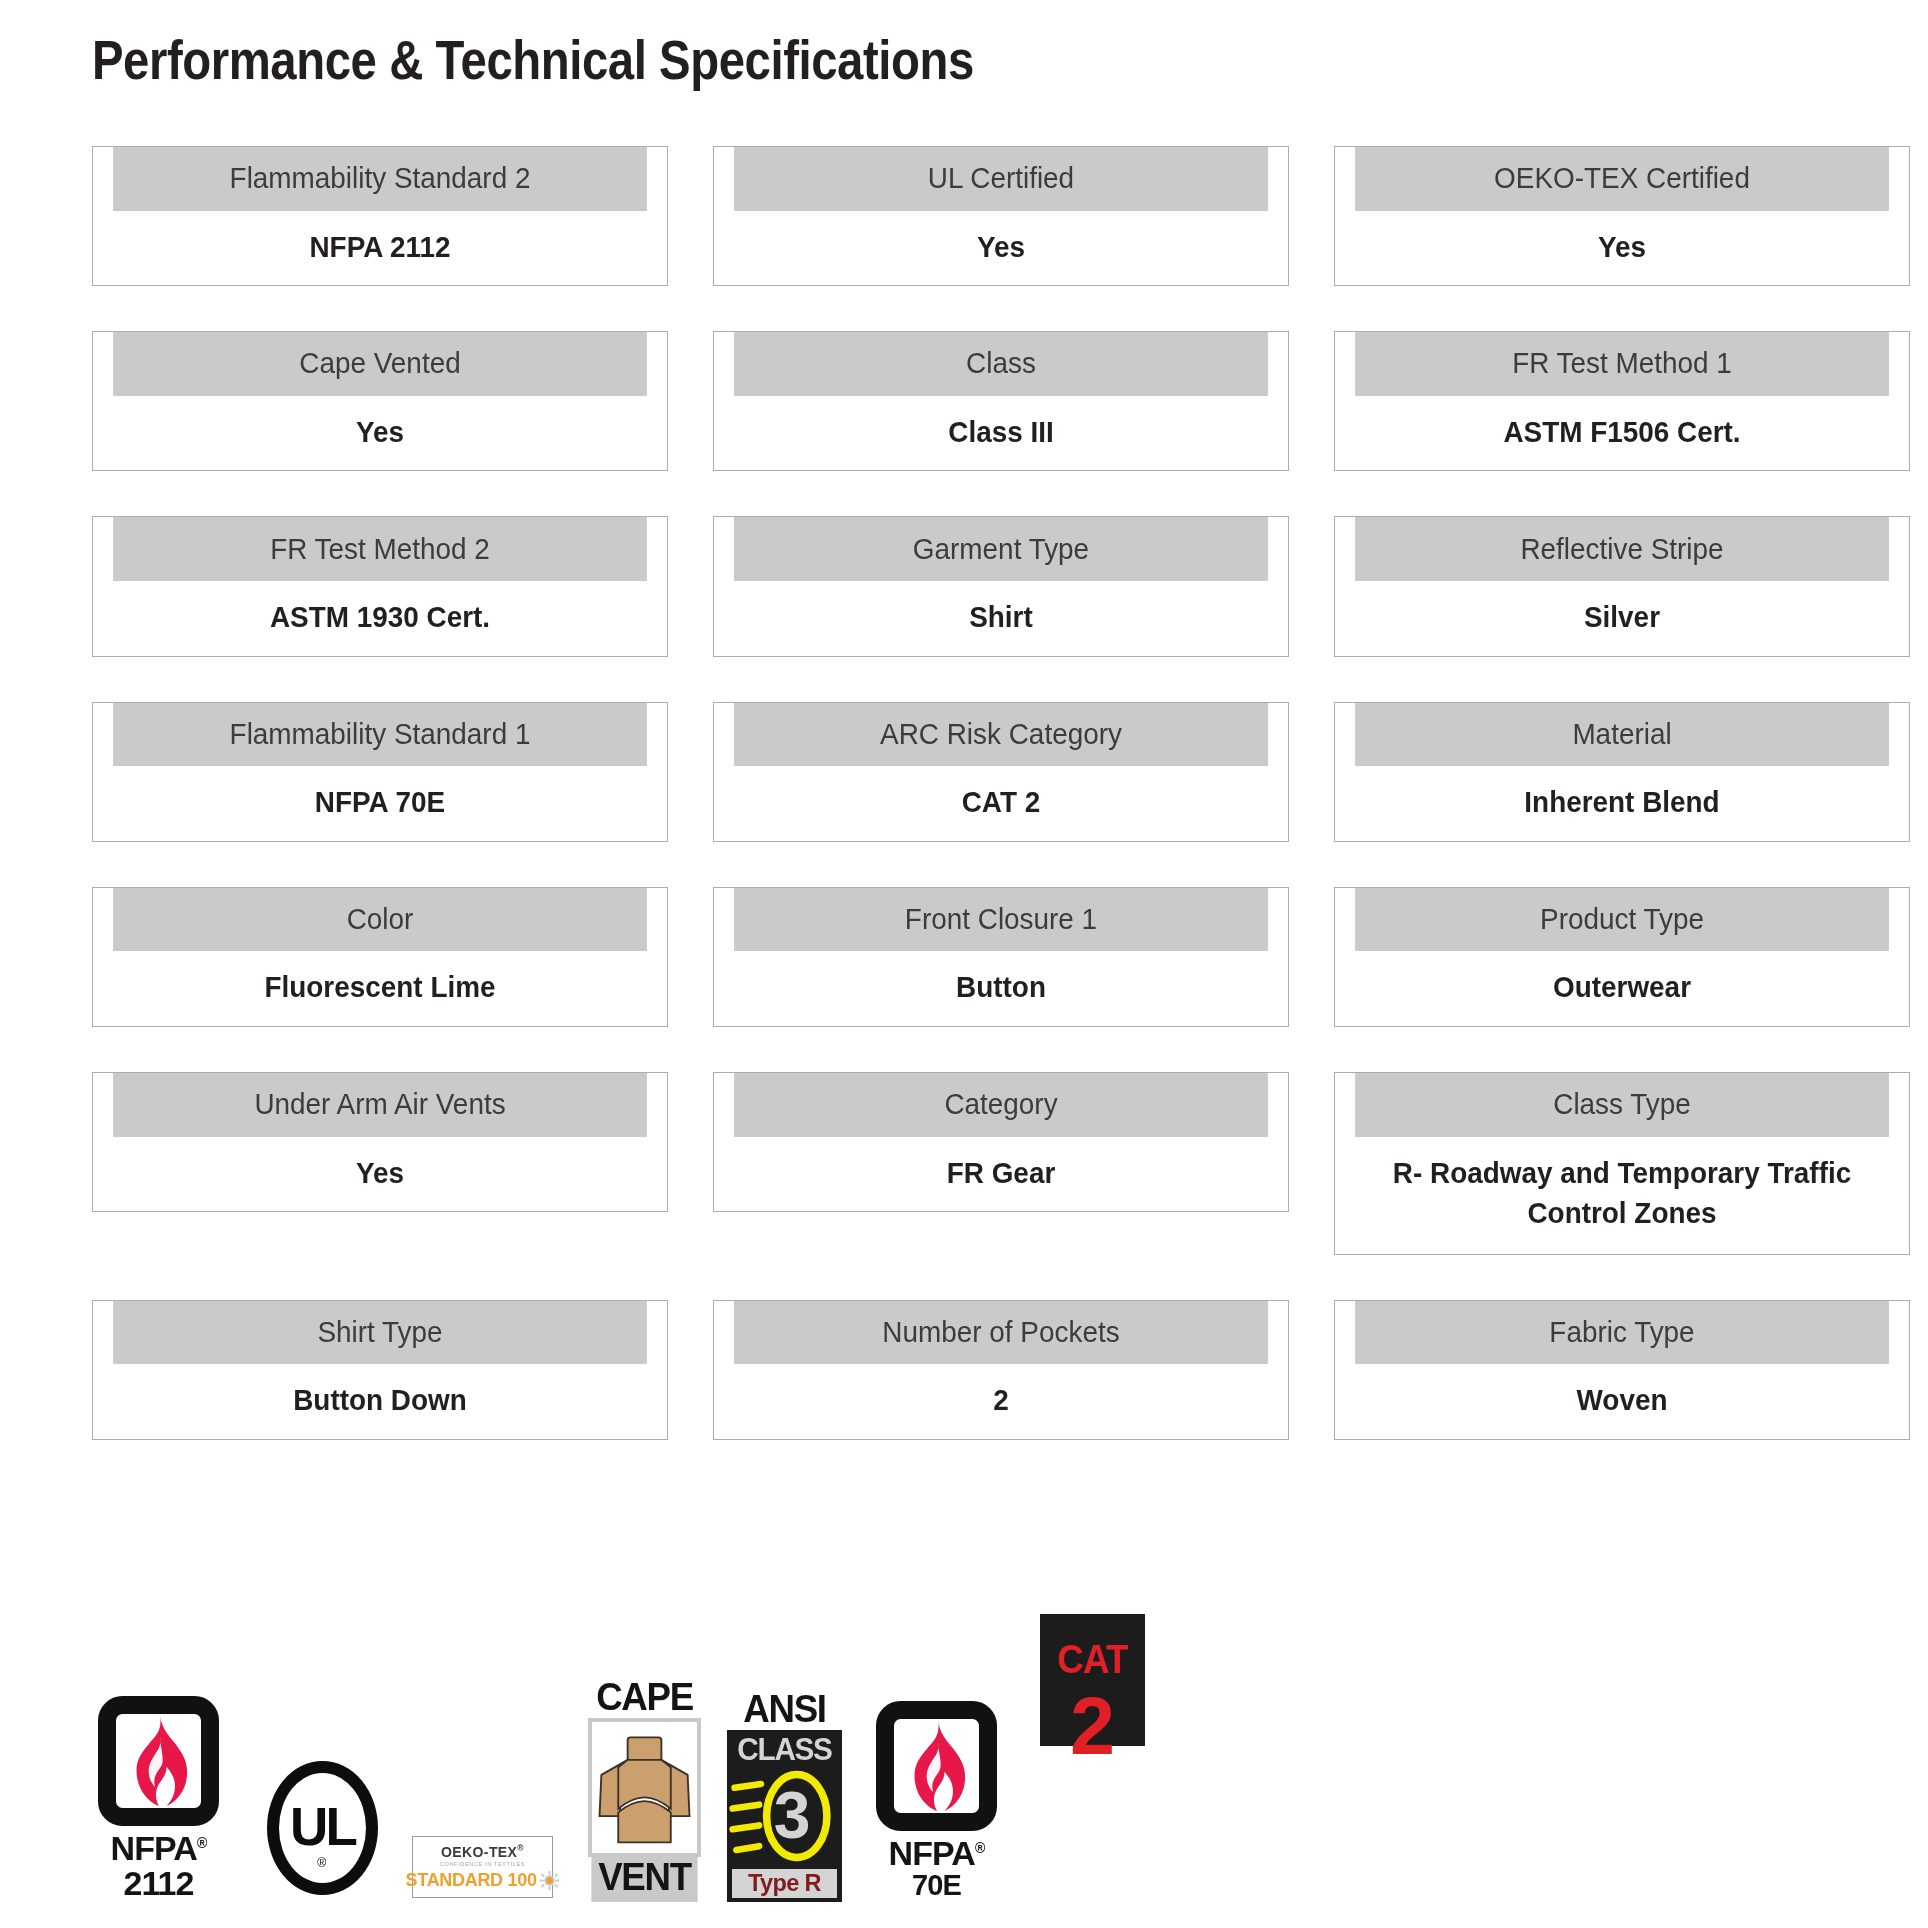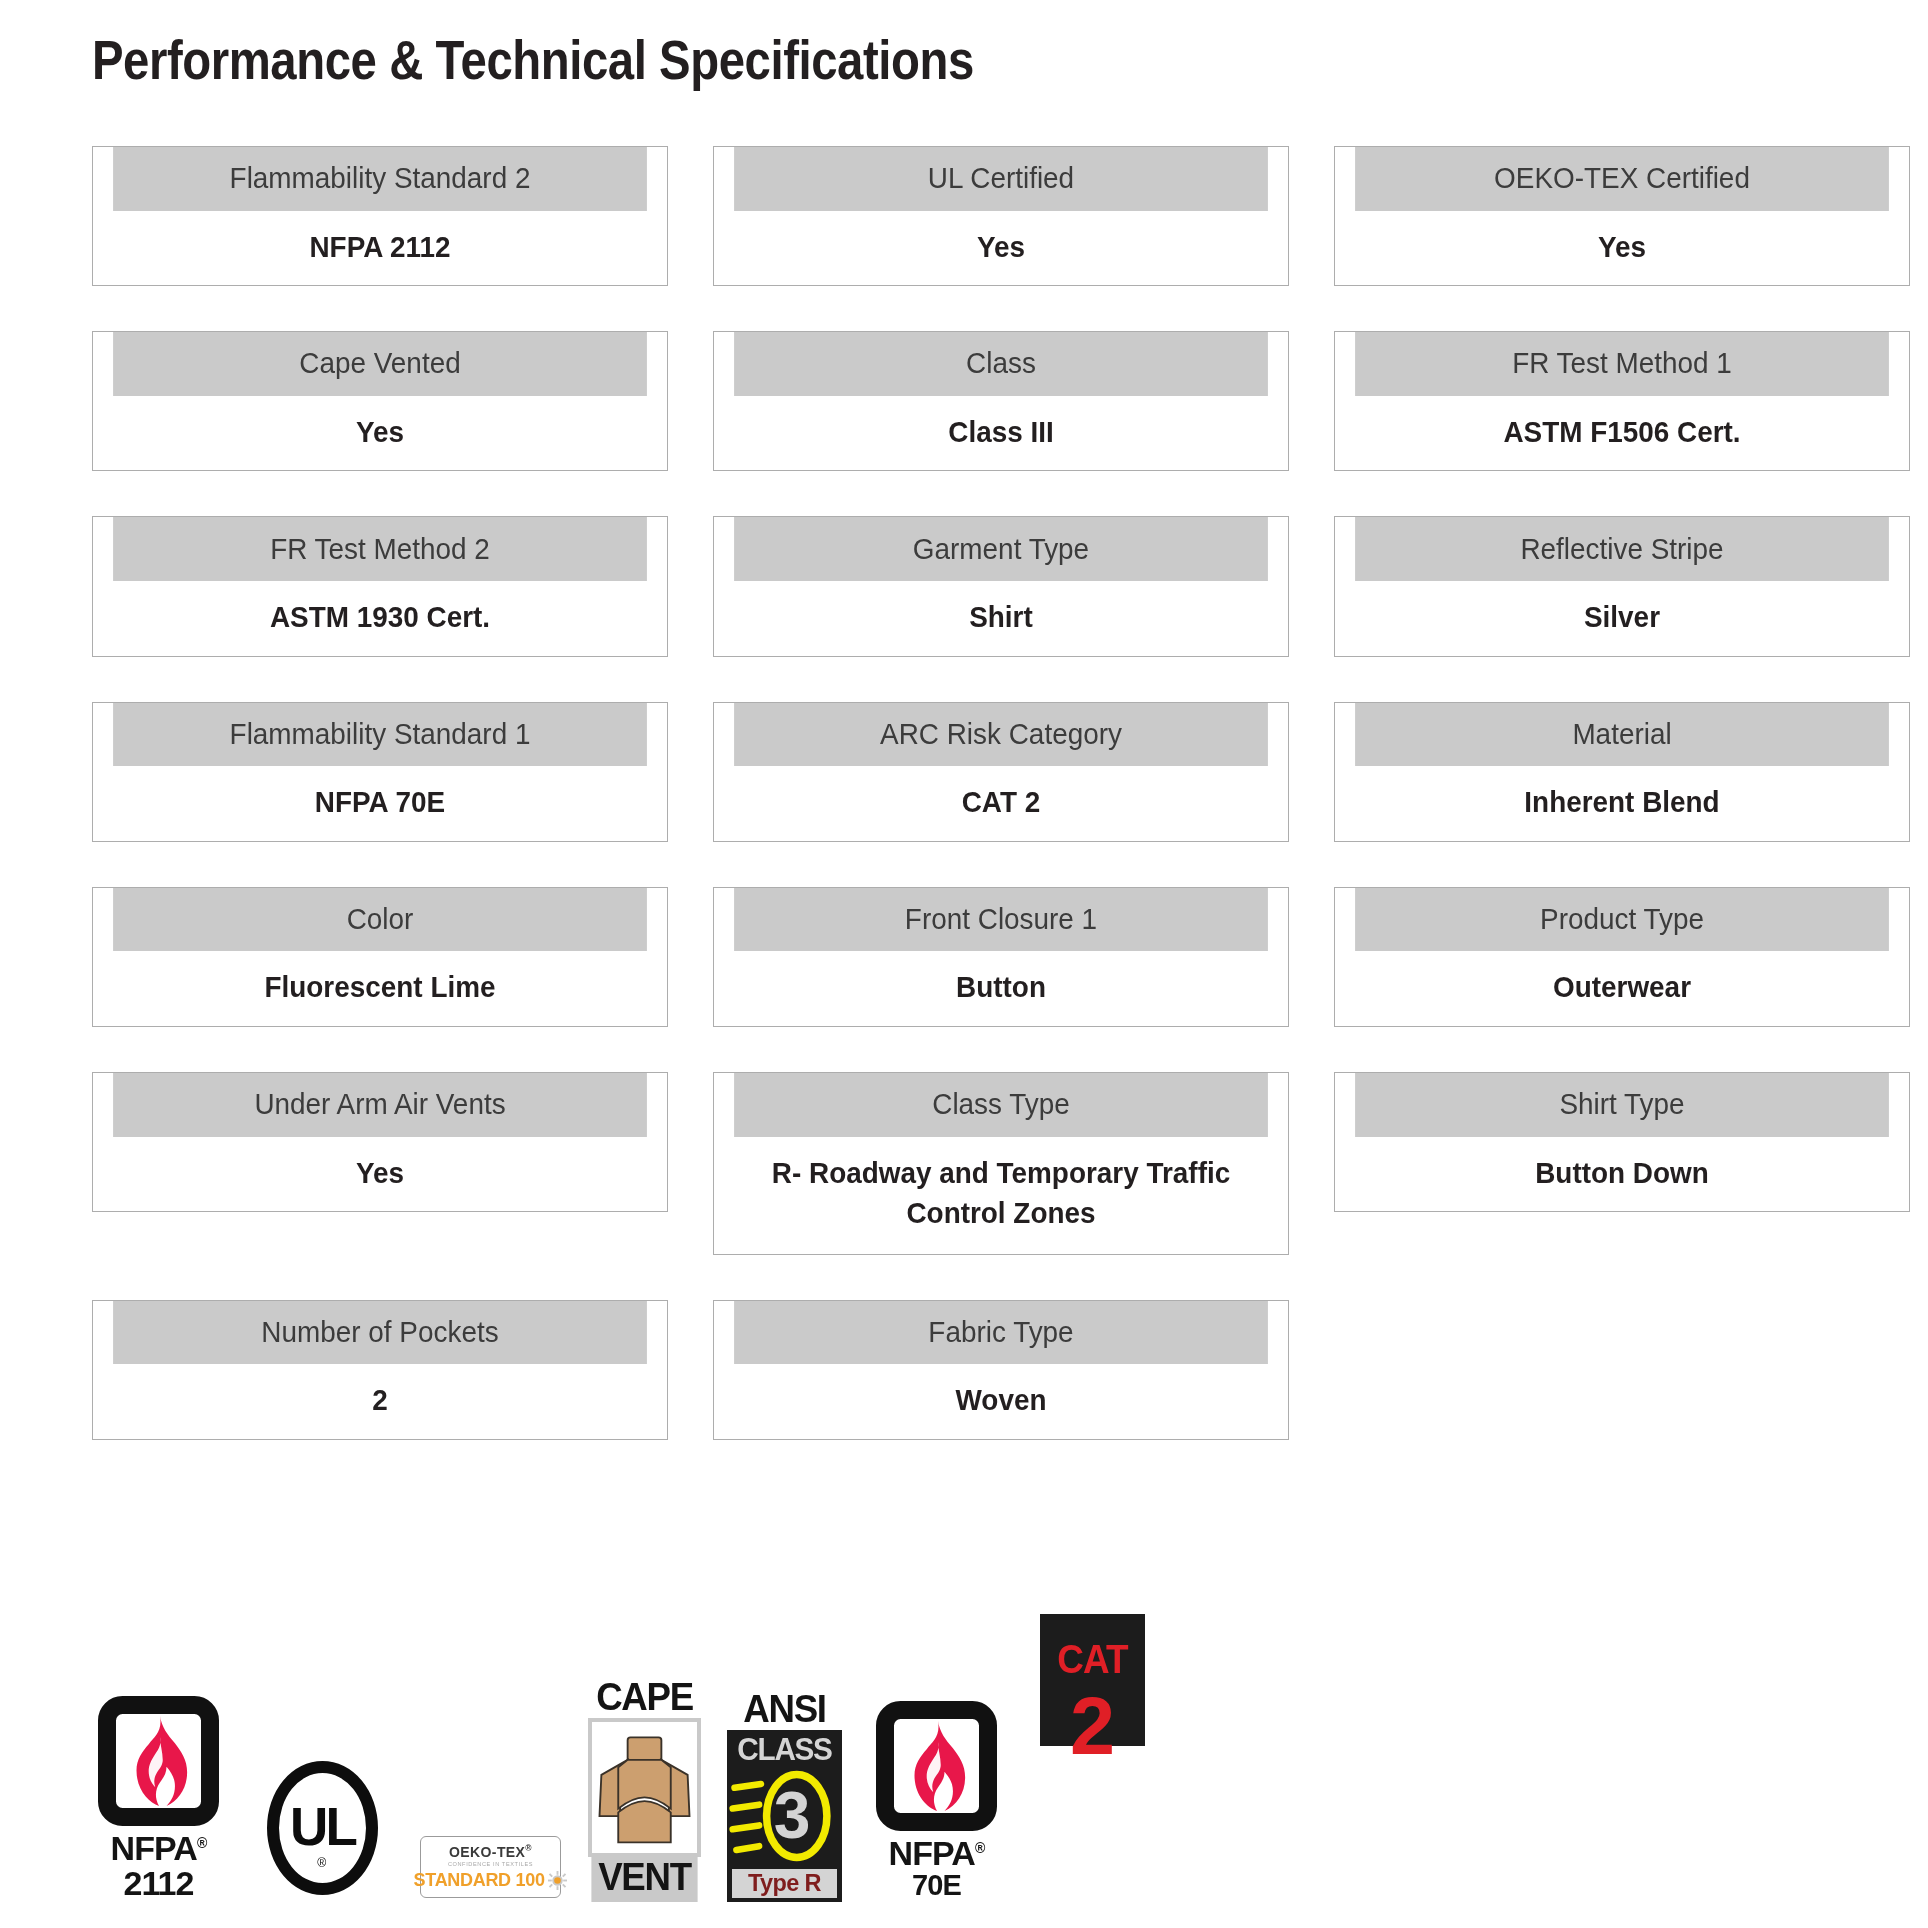--- a/index.html
+++ b/index.html
@@ -413,20 +413,24 @@
         <div class="spec-value">Button</div>
       </div>
       <div class="spec-card">
         <div class="spec-head">Product Type</div>
         <div class="spec-value">Outerwear</div>
       </div>
       <div class="spec-card">
         <div class="spec-head">Under Arm Air Vents</div>
         <div class="spec-value">Yes</div>
       </div>
+      <div class="spec-card">
+        <div class="spec-head">Category</div>
+        <div class="spec-value">FR Gear</div>
+      </div>
       <div class="spec-card two-line">
         <div class="spec-head">Class Type</div>
         <div class="spec-value">R- Roadway and Temporary Traffic Control Zones</div>
       </div>
       <div class="spec-card">
         <div class="spec-head">Shirt Type</div>
         <div class="spec-value">Button Down</div>
       </div>
       <div class="spec-card">
         <div class="spec-head">Number of Pockets</div>
@@ -453,21 +457,21 @@
       <div class="nfpa-sub">2112</div>
     </div>
 
     <div class="logo" style="left:169px; bottom:7.5px;">
       <div class="ul-badge">
         <div class="ul-text">UL</div>
         <div class="ul-reg">®</div>
       </div>
     </div>
 
-    <div class="logo oeko" style="left:322px; bottom:3.8px;border-radius:6px;">
+    <div class="logo oeko" style="left:314px; bottom:3.8px;">
       <div class="oeko-top"><span>OEKO-TEX</span><span class="reg">®</span></div>
       <div class="oeko-mid">CONFIDENCE IN TEXTILES</div>
       <div class="oeko-bot">
         <div class="oeko-std">STANDARD 100</div>
         <svg class="oeko-sun" viewBox="0 0 40 40">
           <g fill="#c9c9c9">
             <circle cx="20" cy="20" r="11"></circle>
             <rect x="18" y="0" width="4" height="8"></rect>
               <rect x="18" y="32" width="4" height="8"></rect>
             <rect x="0" y="18" width="8" height="4"></rect>

